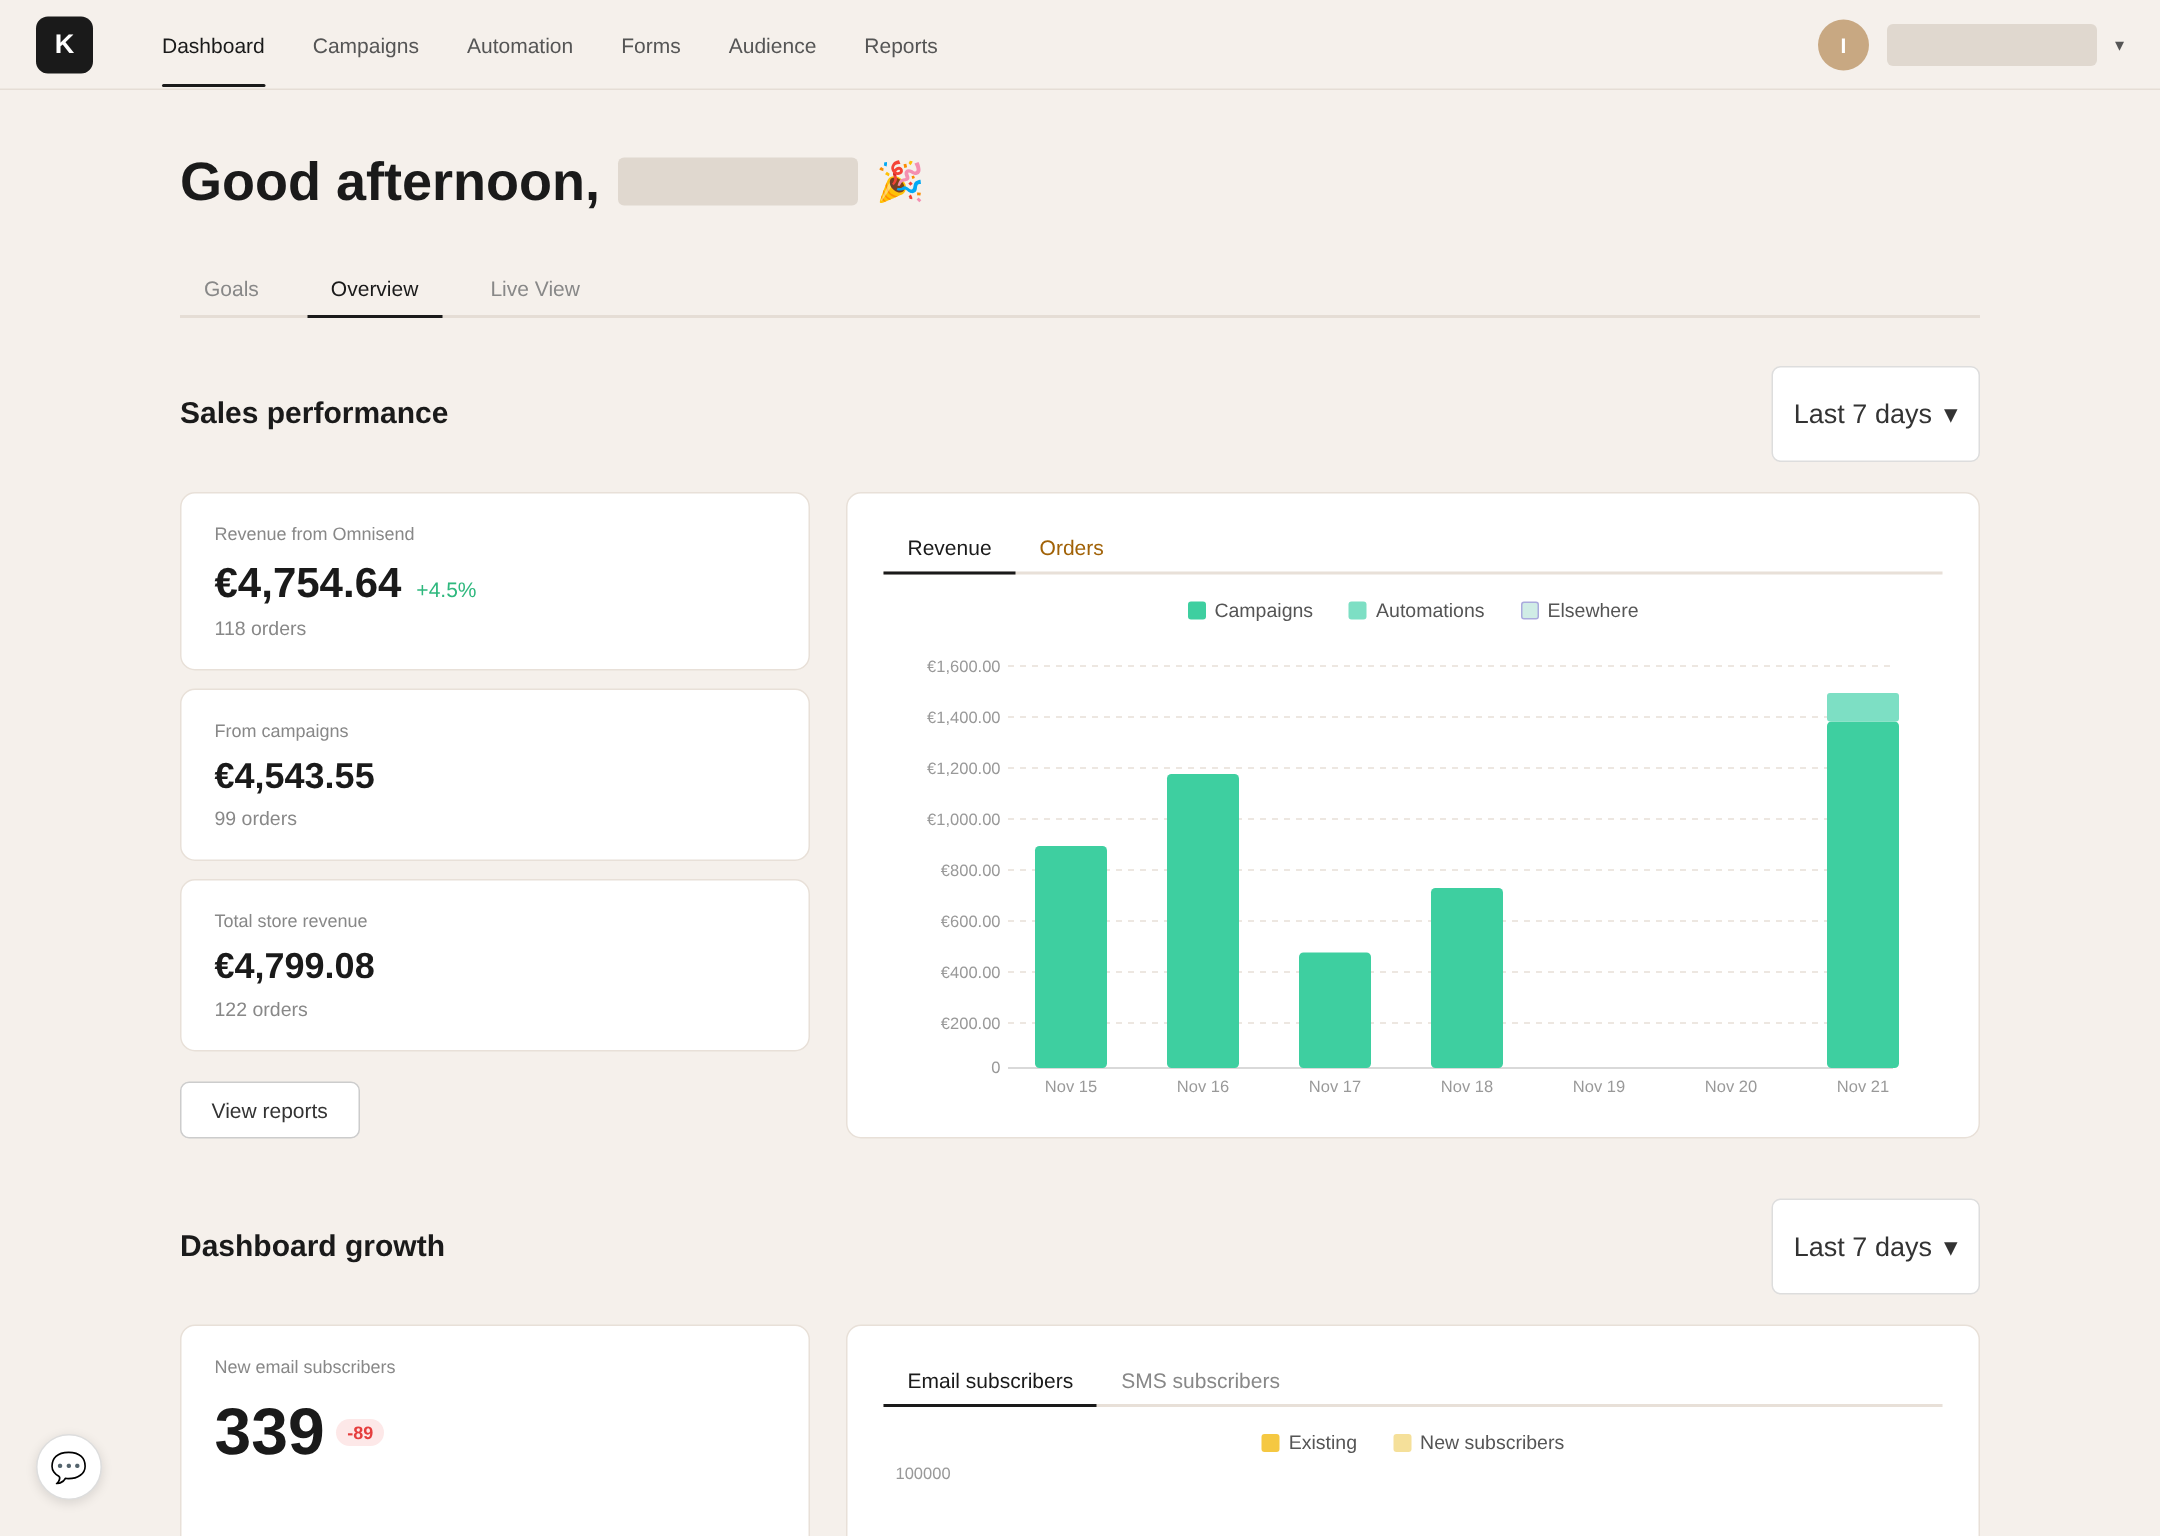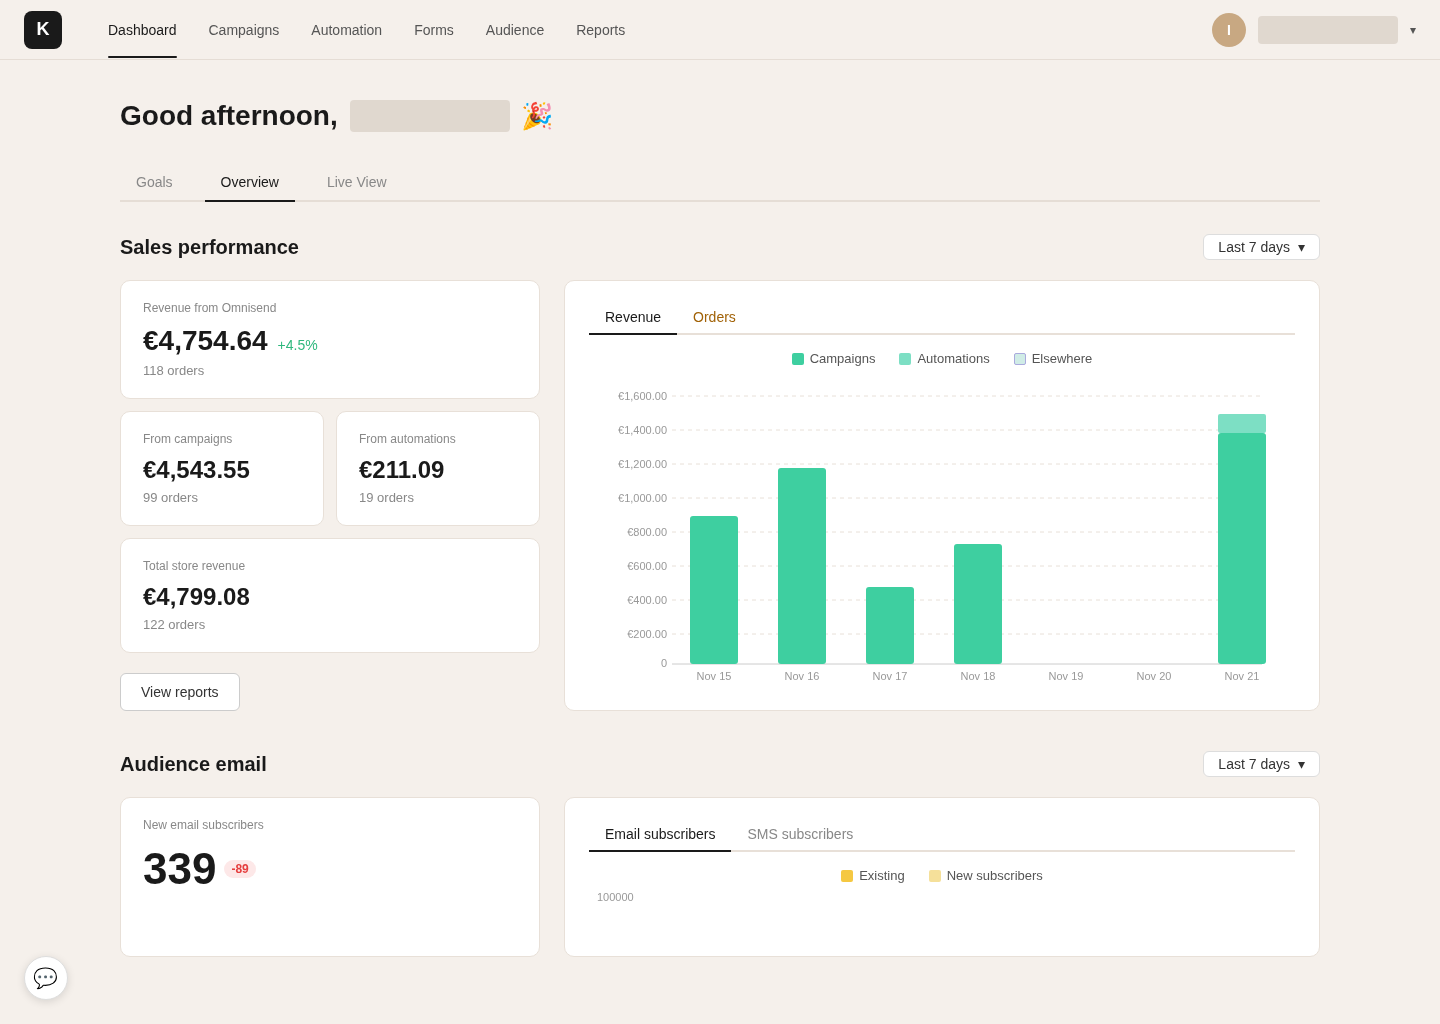--- a/index.html
+++ b/index.html
@@ -39,21 +39,21 @@
     }
     .chevron-down { color: #555; font-size: 12px; }
 
     
     .main { max-width: 1280px; margin: 0 auto; padding: 40px 40px 60px; }
 
     
     .greeting {
       display: flex; align-items: center; gap: 12px; margin-bottom: 32px;
     }
-    .greeting-text { font-size: 28px; font-weight: 600; }
+    .greeting-text { font-size: 36px; font-weight: 600; }
     .greeting-name {
       display: inline-block; width: 160px; height: 32px;
       background: #e0d8cf; border-radius: 4px; vertical-align: middle;
     }
     .greeting-emoji { font-size: 26px; }
 
     
     .tabs { display: flex; gap: 16px; border-bottom: 2px solid #e5ddd5; margin-bottom: 32px; }
     .tab {
       padding: 10px 16px; font-size: 14px; color: #888; cursor: pointer;
@@ -66,22 +66,22 @@
     }
 
     
     .section-header {
       display: flex; justify-content: space-between; align-items: center;
       margin-bottom: 20px;
     }
     .section-title { font-size: 20px; font-weight: 600; }
     .dropdown-btn {
       display: flex; align-items: center; gap: 8px;
-      border: 1px solid #ddd; border-radius: 6px; padding: 4px 14px;
-      background: #fff; font-size: 14px; cursor: pointer; color: #333;
+      border: 1px solid #ddd; border-radius: 6px; padding: 20px 14px;
+      background: #fff; font-size: 18px; cursor: pointer; color: #333;
       font-family: inherit;
     }
 
     
     .sales-grid { display: grid; grid-template-columns: 420px 1fr; gap: 24px; margin-bottom: 40px; }
 
     .metrics-col { display: flex; flex-direction: column; gap: 12px; }
     .metric-card {
       background: #fff; border: 1px solid #e8e0d8; border-radius: 10px;
       padding: 20px 22px;
@@ -220,25 +220,20 @@
         </div>
         <div class="metric-orders">118 orders</div>
       </div>
 
       <div class="metric-row">
         <div class="metric-card">
           <div class="metric-label">From campaigns</div>
           <div class="metric-subvalue">€4,543.55</div>
           <div class="metric-orders">99 orders</div>
         </div>
-        <div class="metric-card">
-          <div class="metric-label">From automations</div>
-          <div class="metric-subvalue">€211.09</div>
-          <div class="metric-orders">19 orders</div>
-        </div>
       </div>
 
       <div class="metric-card wide">
         <div class="metric-label">Total store revenue</div>
         <div class="metric-subvalue">€4,799.08</div>
         <div class="metric-orders">122 orders</div>
       </div>
 
       <button class="view-reports-btn">View reports</button>
     </div>
@@ -303,21 +298,21 @@
           <text x="454" y="298" font-size="11" fill="#999" text-anchor="middle">Nov 19</text>
           <text x="542" y="298" font-size="11" fill="#999" text-anchor="middle">Nov 20</text>
           <text x="630" y="298" font-size="11" fill="#999" text-anchor="middle">Nov 21</text>
         </svg>
       </div>
     </div>
   </div>
 
   <div class="audience-section">
     <div class="section-header">
-      <span class="section-title">Audience email</span>
+      <span class="section-title">Dashboard growth</span>
       <button class="dropdown-btn">
         <span>Last 7 days</span>
         <span>▾</span>
       </button>
     </div>
 
     <div class="audience-grid">
       <div class="audience-metric-card">
         <div class="metric-label">New email subscribers</div>
         <div style="display:flex; align-items:center; margin-top:12px;">

